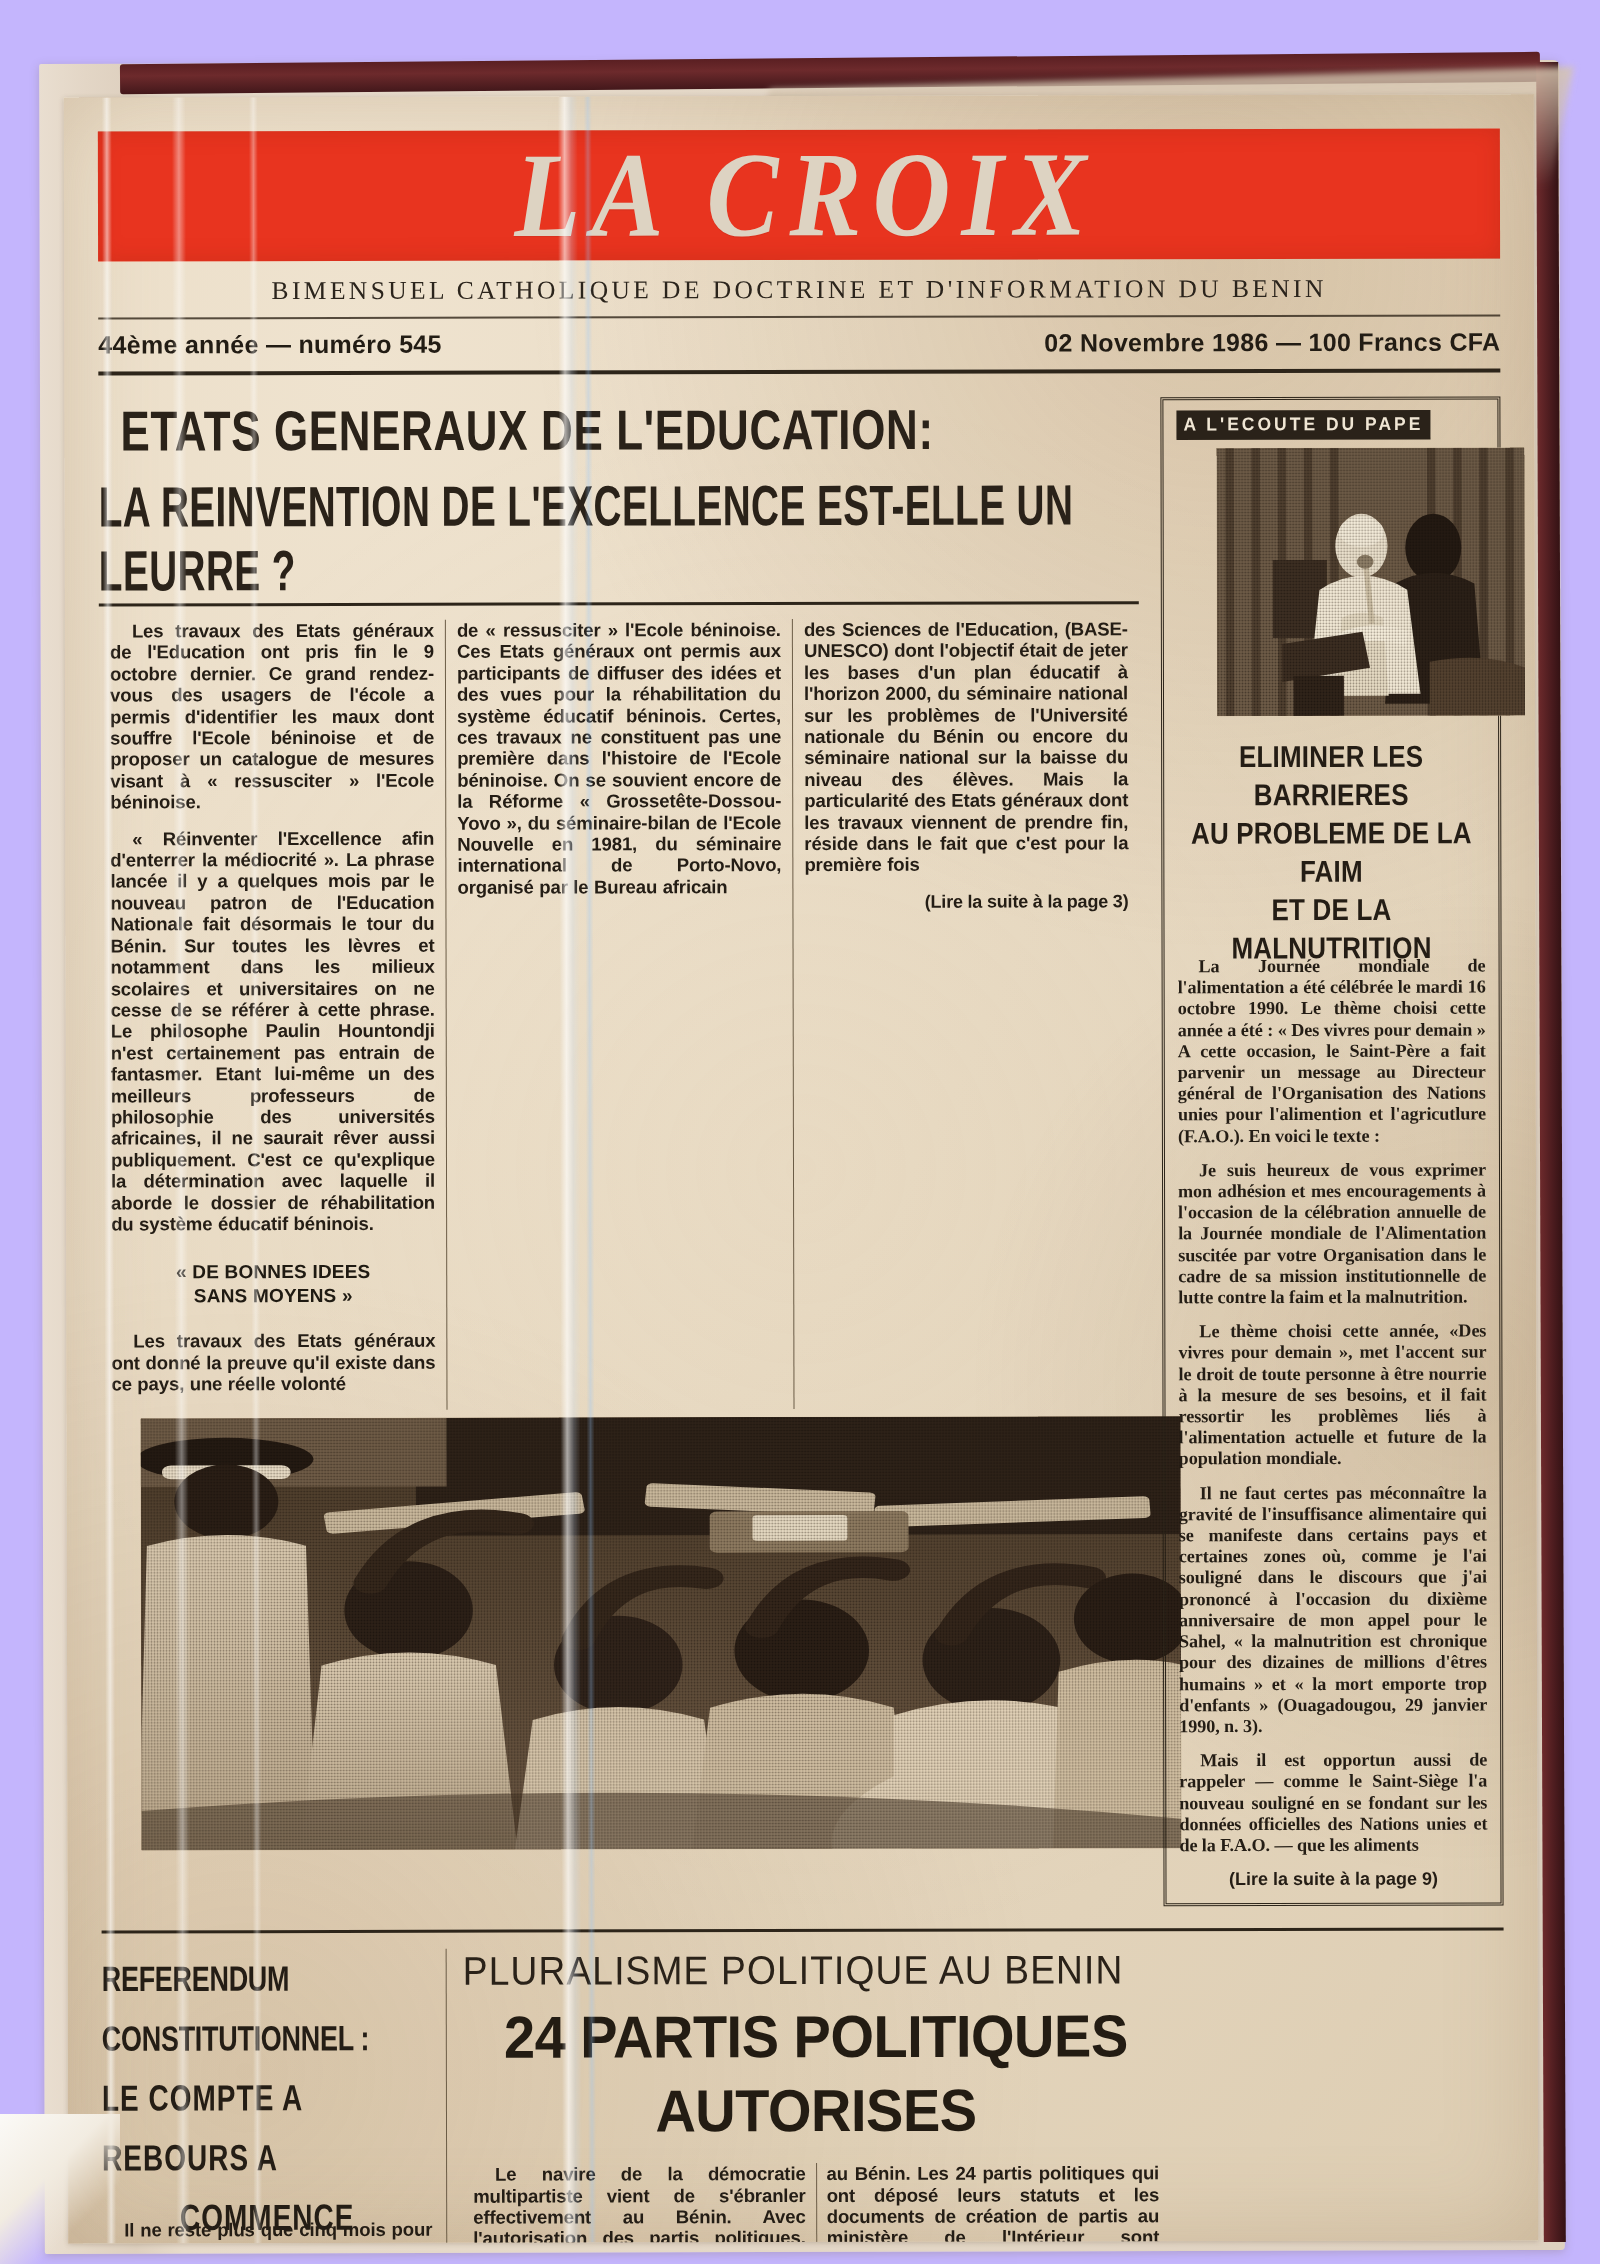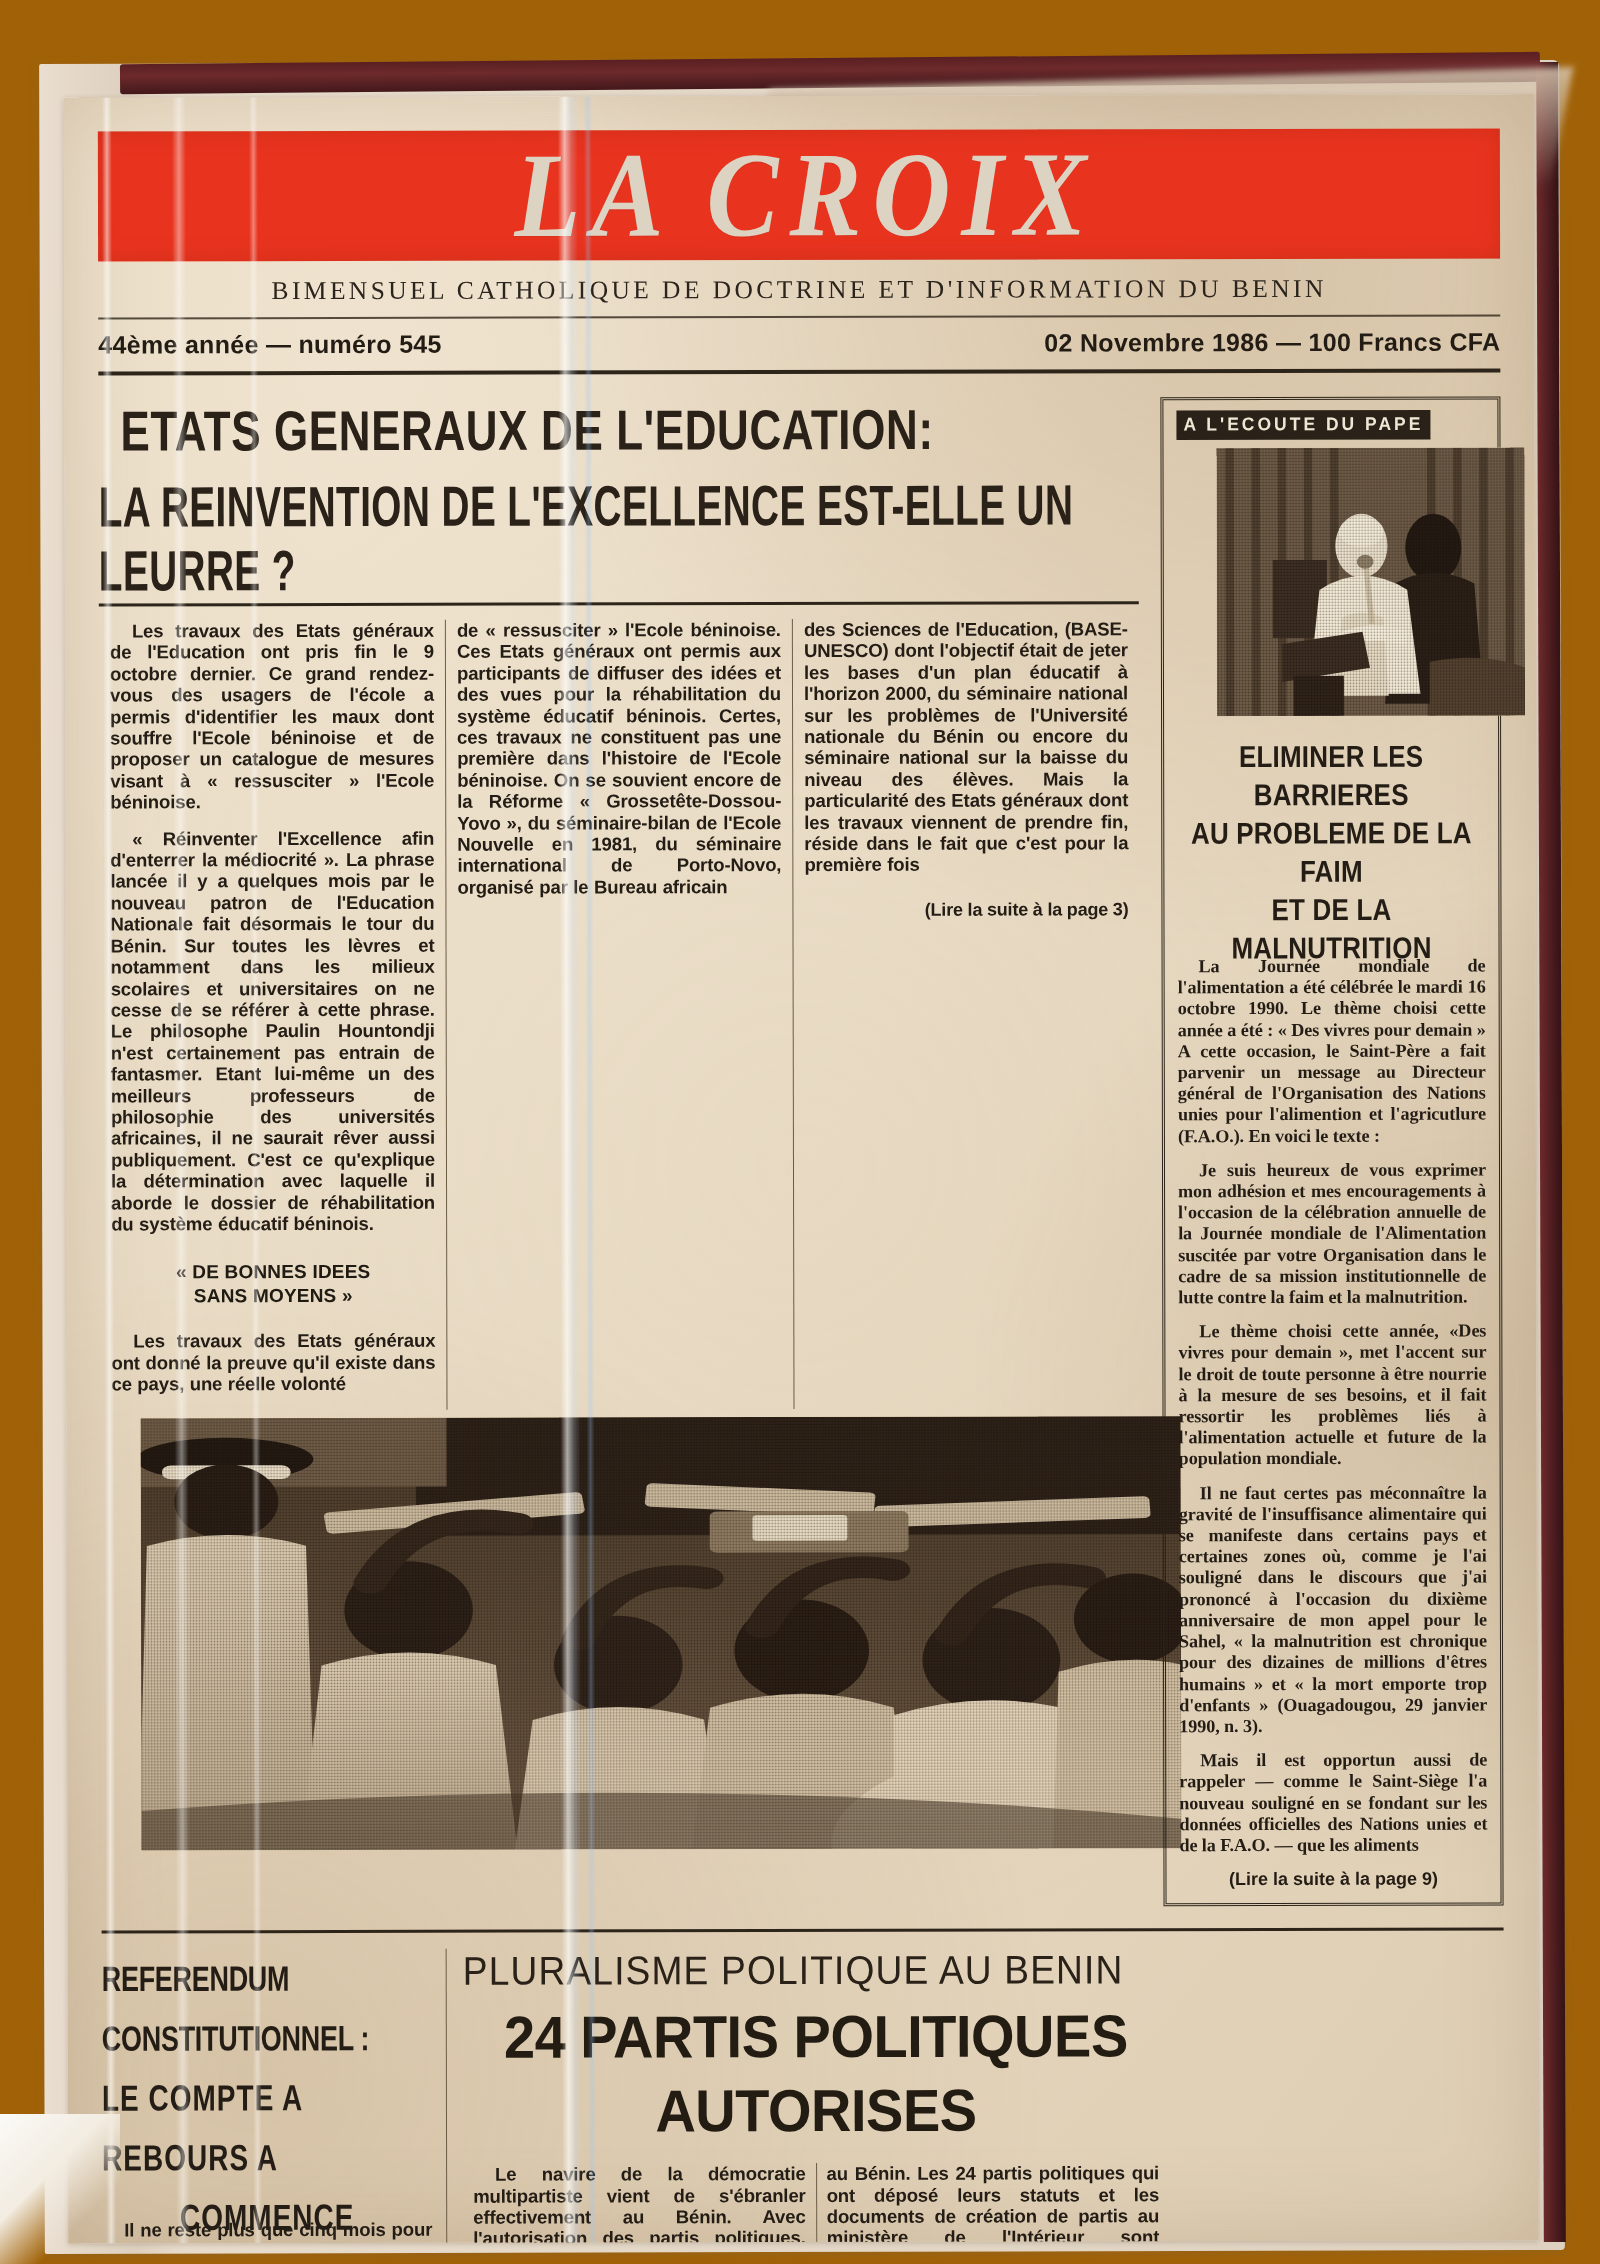--- a/index.html
+++ b/index.html
@@ -3,21 +3,21 @@
 <meta charset="utf-8">
 <title>LA CROIX — Scanned Newspaper Page</title>
 <style>
   html,body{margin:0;padding:0;background:#ffffff;}
   body{
     width:1600px;height:2264px;position:relative;overflow:hidden;
     font-family:"Liberation Sans",sans-serif;
   }
 
   
-  .scan-stage{position:absolute;inset:0;background:#a16207;}
+  .scan-stage{position:absolute;inset:0;background:#c4b5fd;}
 
   
   .book-block{
     position:absolute;left:42px;top:62px;width:1520px;height:2190px;
     background:linear-gradient(90deg,#e9ded0 0%,#e3d6c6 3%,#ded0bf 6%,#e7dbcb 9%,#ded1c0 100%);
     border-radius:2px 6px 4px 2px;
     box-shadow:0 2px 10px rgba(120,100,80,.28);
     transform:rotate(-0.15deg);
   }
   .book-spine{
@@ -117,21 +117,21 @@
     letter-spacing:-.15px;
     word-spacing:.5px;
   }
   p.body.no-ind{text-indent:0;}
   .subhead{
     text-align:center;font-weight:700;font-size:19px;line-height:24px;
     color:#1f1a12;margin:26px 0 22px;letter-spacing:.2px;
   }
   .jump{
     text-align:right;font-weight:700;font-size:18px;color:#241d15;
-    margin:24px 0 0;letter-spacing:-.2px;
+    margin:16px 0 0;letter-spacing:-.2px;
   }
 
   
   .photo{
     position:relative;overflow:hidden;
     background:#c9b79c;
     box-shadow:inset 0 0 34px rgba(60,40,20,.45);
   }
   .photo .halftone{position:absolute;inset:0;opacity:.55;
     background-image:radial-gradient(circle, rgba(40,28,16,.75) 0.8px, transparent 1.1px);

